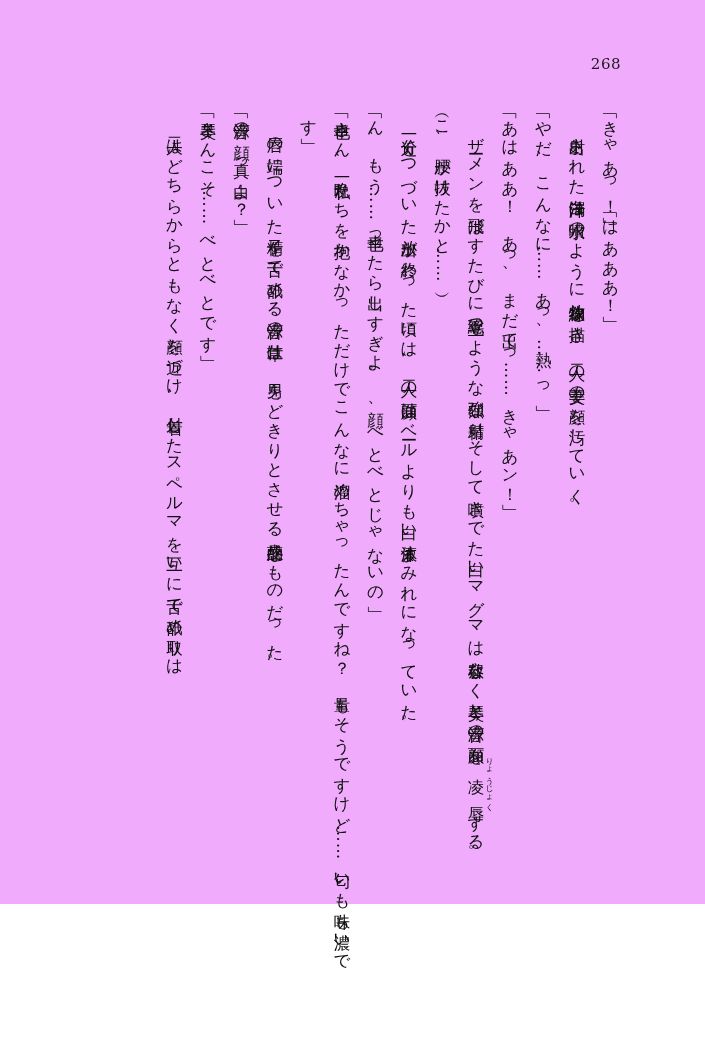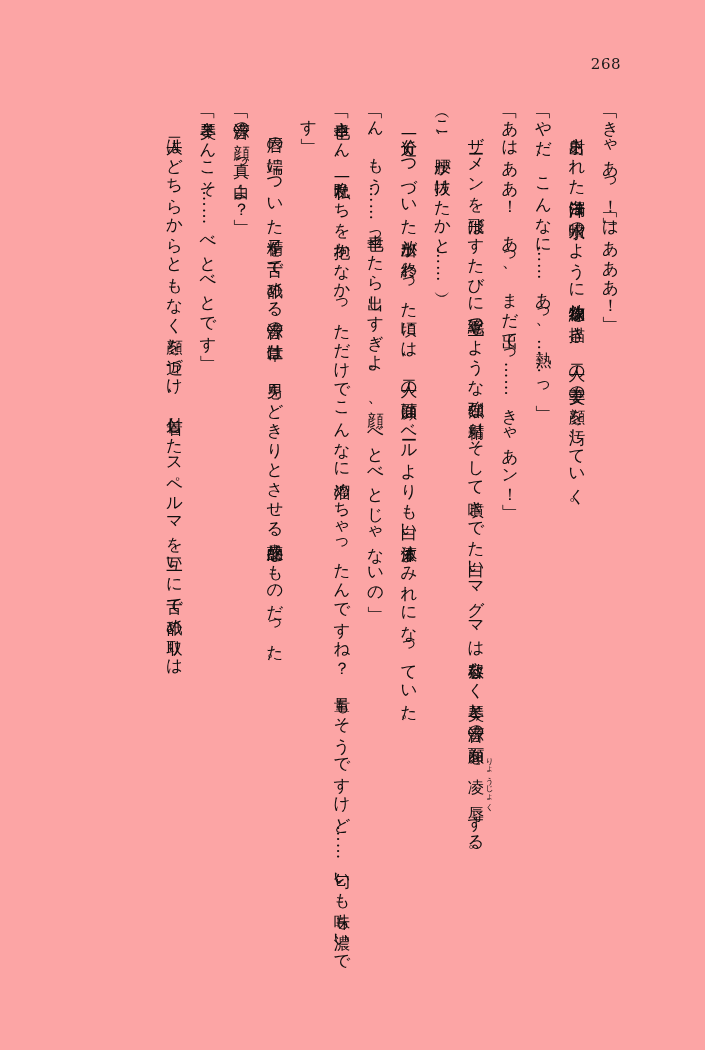--- a/index.html
+++ b/index.html
@@ -14,22 +14,22 @@
     color: #111111;
     position: relative;
     overflow: hidden;
   }
 
   .page {
     position: absolute;
     left: 0;
     top: 0;
     width: 705px;
-    height: 1050px;
-    background: #fca5a5;
+    height: 904px;
+    background: #f0abfc;
   }
 
   .page-number {
     position: absolute;
     top: 55px;
     right: 84px;
     font-size: 15px;
     letter-spacing: 0.5px;
     color: #1a1a1a;
     font-family: "DejaVu Serif", "Liberation Serif", serif;

